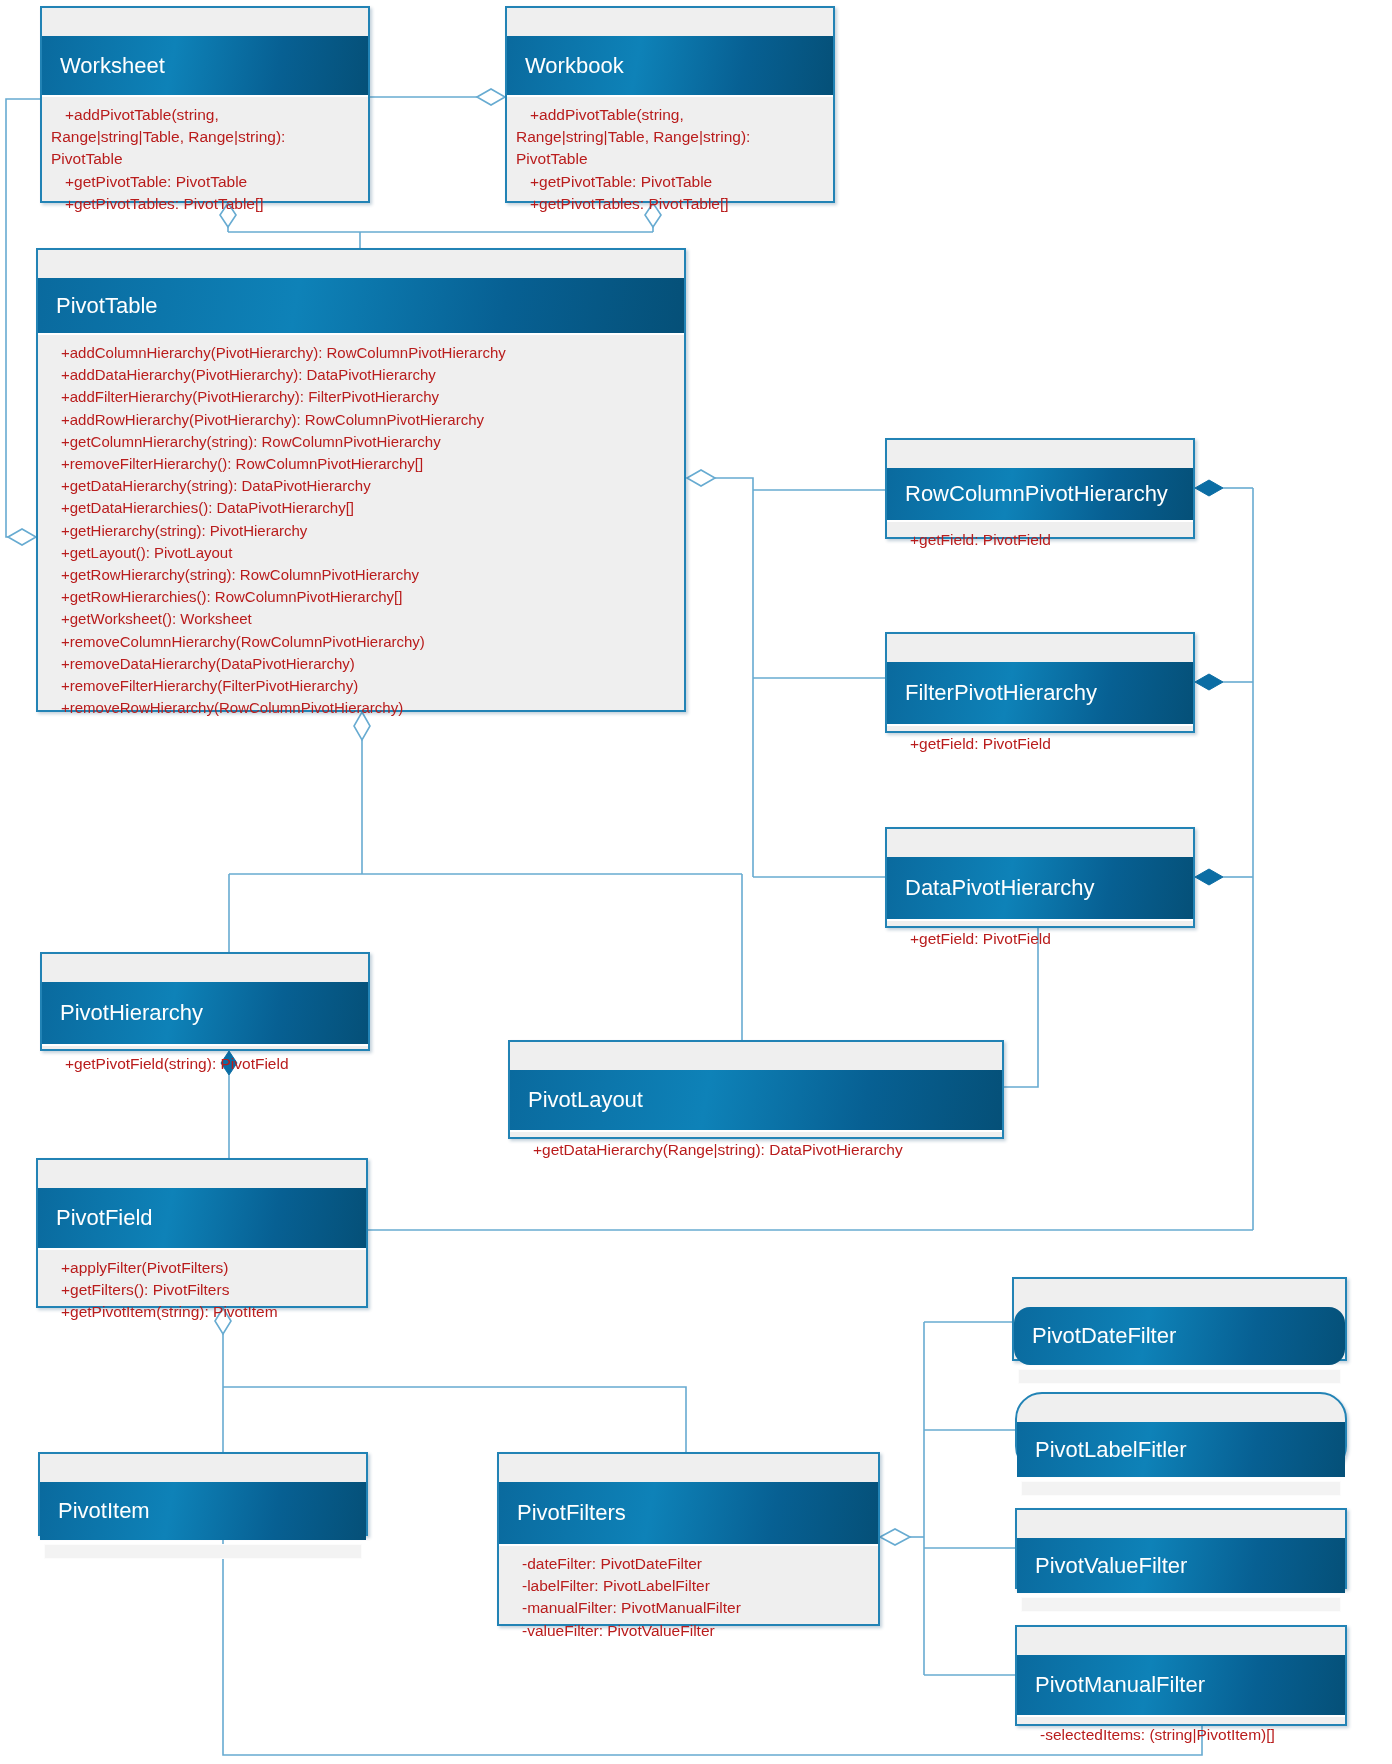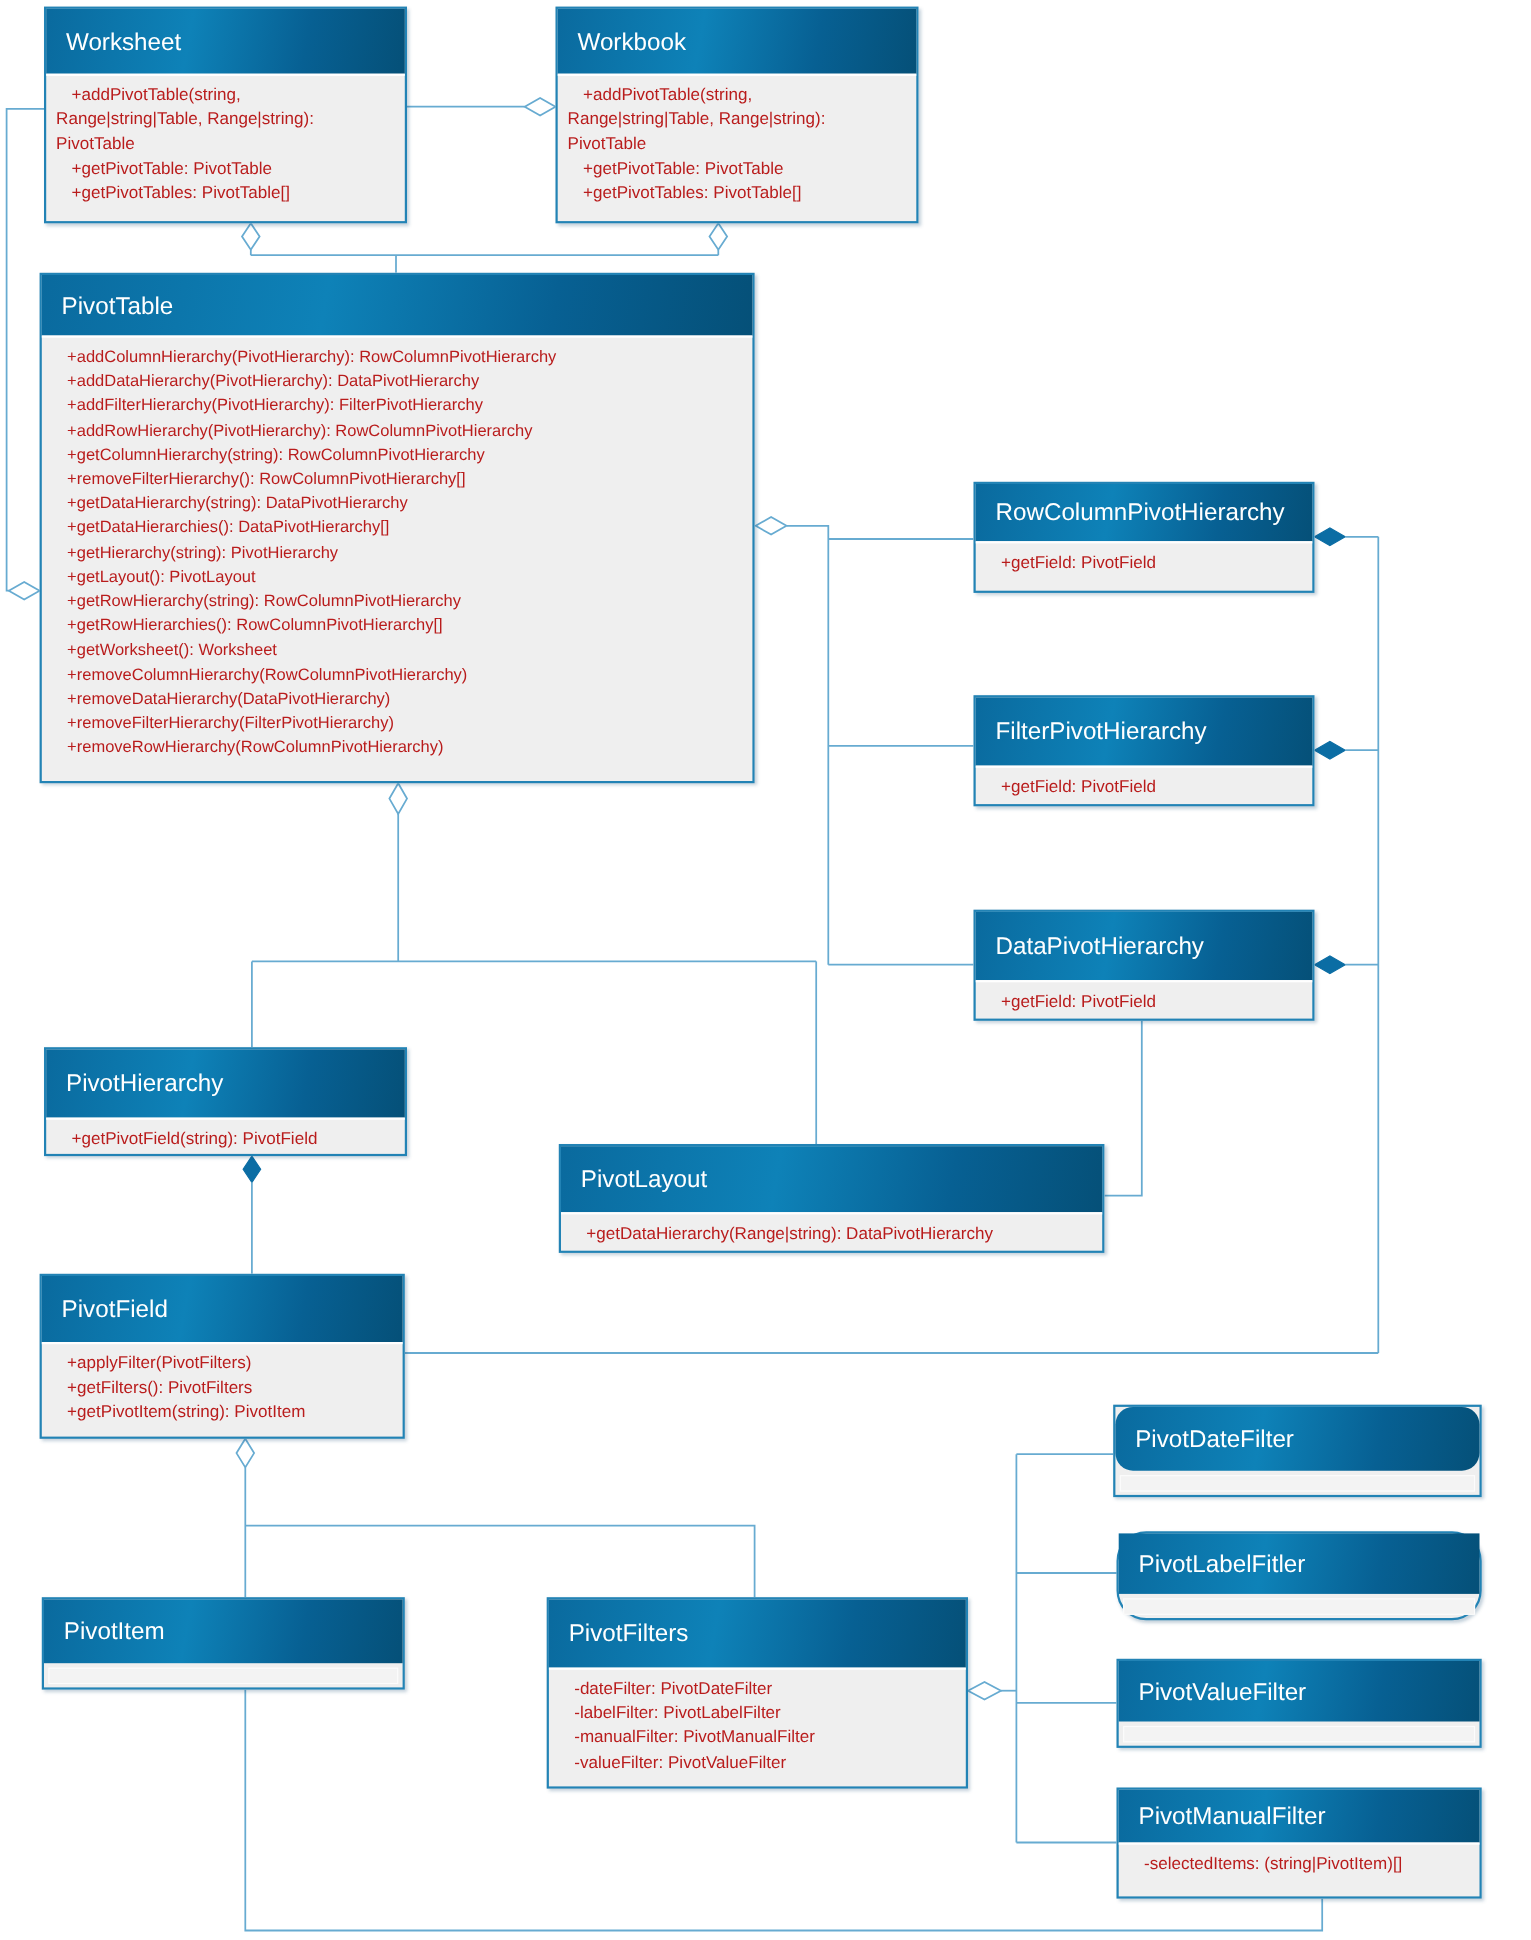--- a/index.html
+++ b/index.html
@@ -10,21 +10,21 @@
   #wires { position:absolute; left:0; top:0; z-index:0; }
   .cls {
     position:absolute; z-index:1; box-sizing:border-box;
     background:#efefef; border:2px solid #2283b5;
     box-shadow:2px 2px 3px rgba(20,70,110,0.25);
   }
   .hd {
     background:linear-gradient(100deg,#0a6a9e 0%,#0e82b8 40%,#076093 72%,#055078 100%);
     color:#ffffff; font-size:22px; font-weight:400;
     display:flex; align-items:center; padding-left:18px;
-    white-space:nowrap; overflow:hidden;
+    white-space:nowrap; overflow:hidden;margin-top:28px;
   }
   .bd {
     border-top:2px solid #ffffff; color:#b91c1c;
     font-size:15.5px; line-height:22.2px; padding:7px 4px 0 0;
     overflow:hidden;
   }
   .bd.dense { font-size:15px; }
   .member { white-space:nowrap; }
   .m-first { padding-left:23px; }
   .m-cont  { padding-left:9px; }
@@ -55,21 +55,21 @@
   #pivot_item .hd       { height:58px; }
   #pivot_filters        { left:497px;  top:1452px; width:383px; height:174px; }
   #pivot_filters .hd    { height:62px; }
   #pivot_date_filter        { left:1012px; top:1277px; width:335px; height:84px; }
   #pivot_date_filter .hd    { height:58px;border-radius:16px; }
   #pivot_label_fitler       { left:1015px; top:1392px; width:332px; height:81px;border-radius:27px; }
   #pivot_label_fitler .hd   { height:55px; }
   #pivot_value_filter       { left:1015px; top:1508px; width:332px; height:81px; }
   #pivot_value_filter .hd   { height:55px; }
   #pivot_manual_filter      { left:1015px; top:1625px; width:332px; height:101px; }
-  #pivot_manual_filter .hd  { height:48px; }
+  #pivot_manual_filter .hd  { height:60px; }
   
   .wire  { fill:none; stroke:#67abd1; stroke-width:1.6px; }
   .dia-hollow { fill:#ffffff; stroke:#67abd1; stroke-width:1.6px; }
   .dia-filled { fill:#0b6da4; stroke:#0b6da4; stroke-width:1px; }
 </style>
 </head>
 <body>
 
 <div id="canvas">
 

